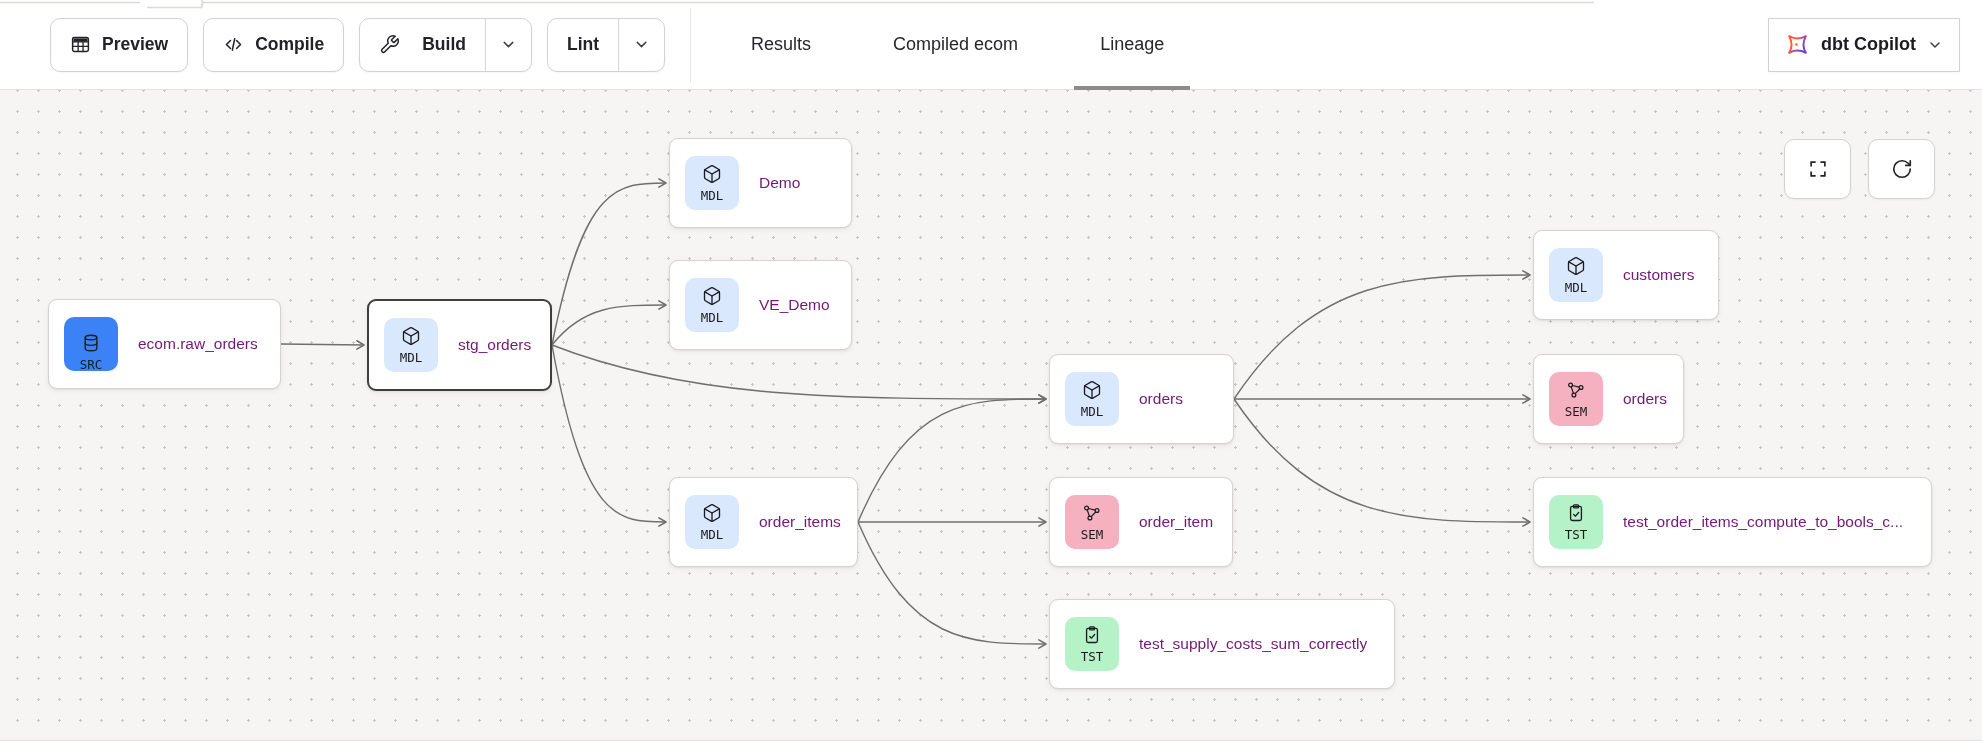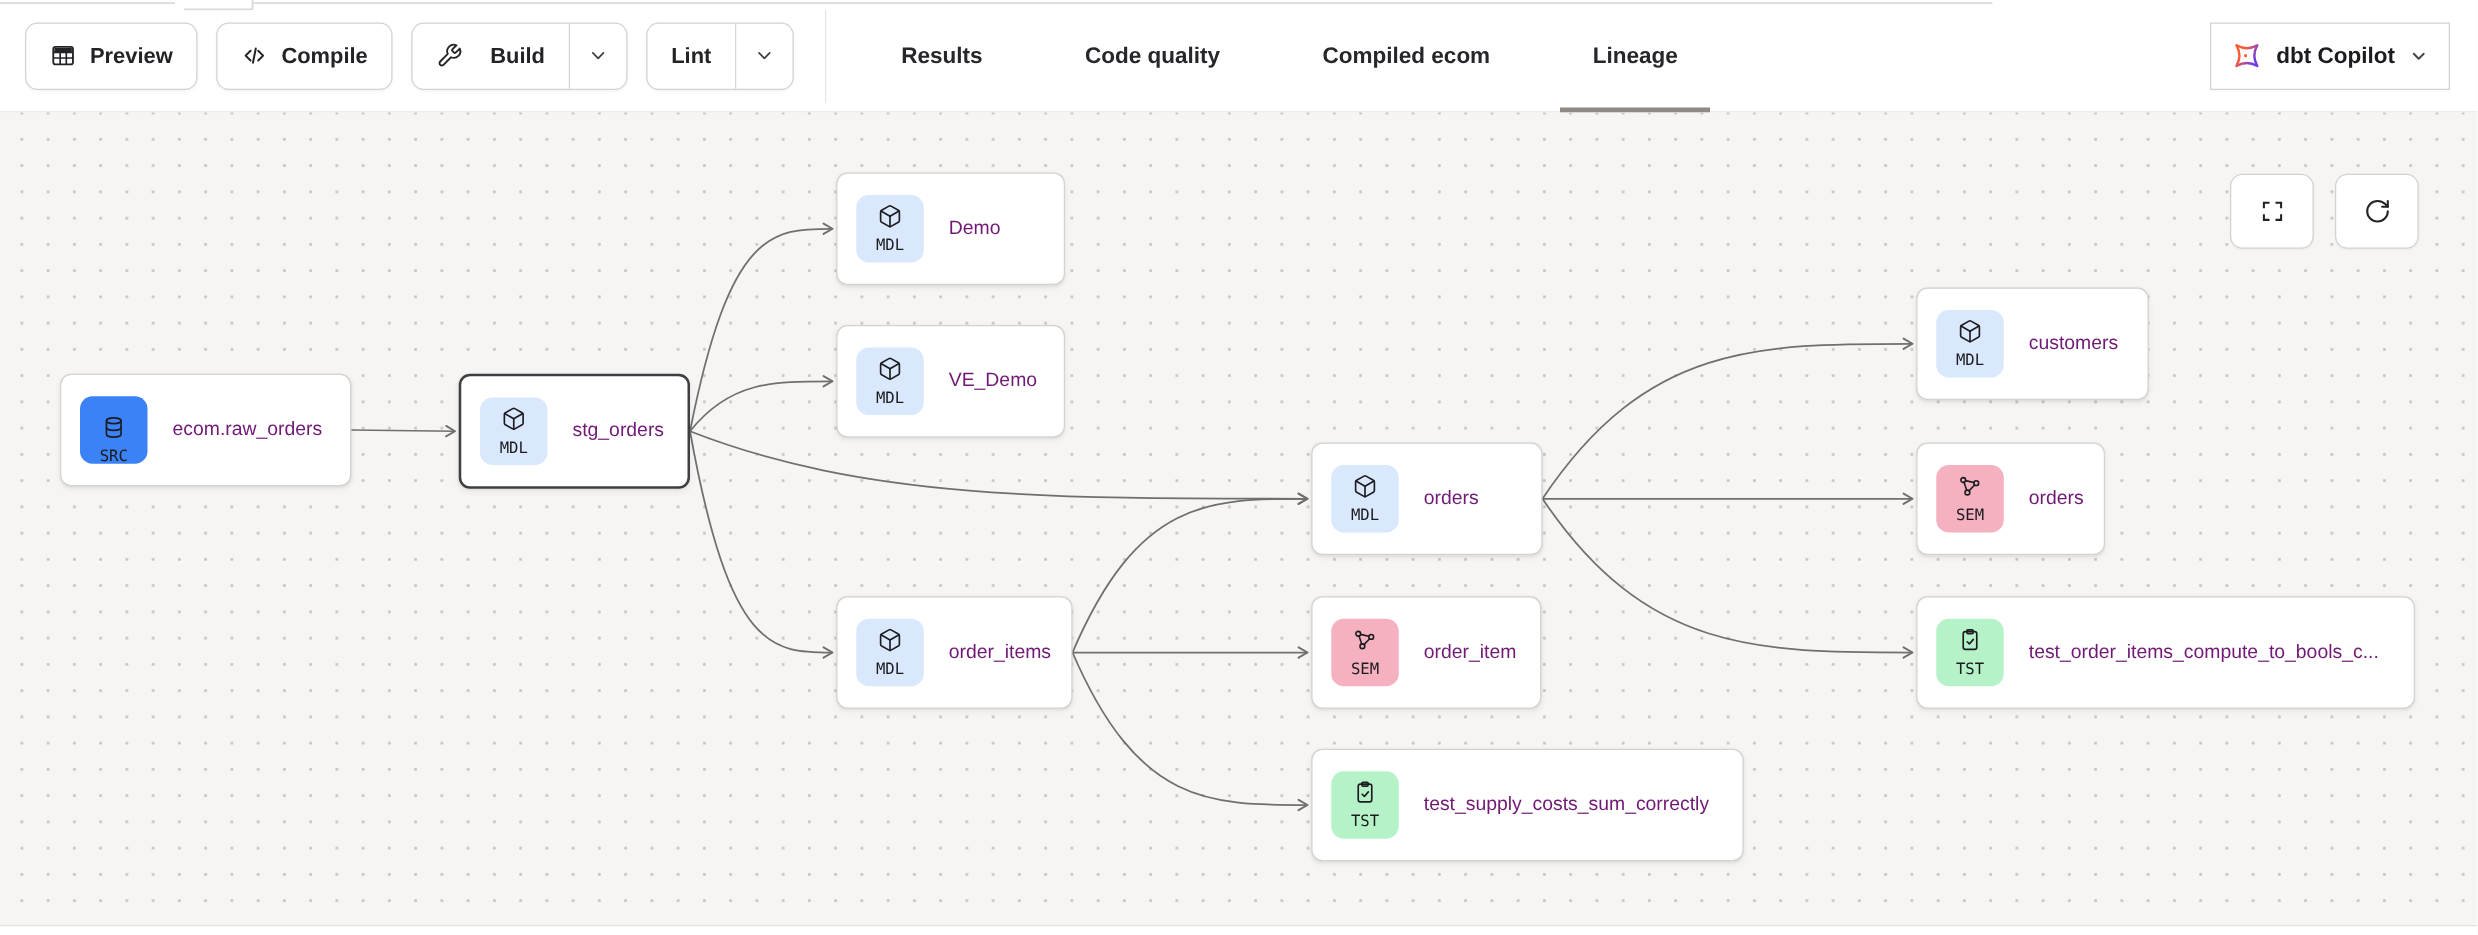--- a/index.html
+++ b/index.html
@@ -1,38 +1,38 @@
 <!DOCTYPE html>
 <html><head>
 <meta charset="utf-8">
 <style>
   * { margin:0; padding:0; box-sizing:border-box; }
   html,body { width:1982px; height:748px; overflow:hidden; background:#fff;
     font-family:"Liberation Sans", sans-serif; color:#1f1f23; }
 
   
   .header { position:relative; width:1982px; height:90px; background:#fff;
-    border-bottom:1px solid #e5e3e1; display:flex; align-items:center; }
+    border-bottom:1px solid #e5e3e1; display:flex; align-items:center;padding-left:30px; }
   .top-remnant { position:absolute; top:0; left:0; width:1982px; height:10px; pointer-events:none; }
   .toolbar { display:flex; align-items:center; gap:15px; padding-left:20px; }
   .tbtn { display:flex; align-items:center; gap:11px; height:54px; padding:0 19px;
     background:#fff; border:1px solid #d4d2d0; border-radius:10px;
     font-size:17.5px; font-weight:600; color:#232327; cursor:pointer;
     box-shadow:0 1px 2px rgba(0,0,0,.04); }
   .split { display:flex; align-items:stretch; height:54px; background:#fff;
     border:1px solid #d4d2d0; border-radius:10px; box-shadow:0 1px 2px rgba(0,0,0,.04); }
   .split .main { display:flex; align-items:center; gap:22px; padding:0 19px;
     font-size:17.5px; font-weight:600; color:#232327; cursor:pointer; }
   .split .caret { display:flex; align-items:center; justify-content:center; width:46px;
     border-left:1px solid #d8d6d4; cursor:pointer; }
   .header-divider { width:1px; height:74px; background:#e7e5e3; margin:0 0 0 25px; }
 
   .tabs { display:flex; align-items:center; gap:30px; margin-left:34px; height:90px; }
   .tab { position:relative; display:flex; align-items:center; height:90px; padding:0 26px;
-    font-size:18px; font-weight:700; color:#27272b; cursor:pointer; }
+    font-size:18px; font-weight:400; color:#27272b; cursor:pointer; }
   .tab.active::after { content:""; position:absolute; left:0; right:0; bottom:0;
     height:4px; background:#8e8a87; }
 
   .copilot-wrap { margin-left:auto; padding-right:22px; }
   .copilot { display:flex; align-items:center; gap:11px; height:54px; padding:0 16px;
     background:#fff; border:1px solid #d4d2d0; border-radius:0; cursor:pointer;
     font-size:18px; font-weight:600; color:#1c1c20; box-shadow:0 1px 2px rgba(0,0,0,.04); }
 
   
   .canvas { position:relative; width:1982px; height:658px; background-color:#f6f5f3;
@@ -118,23 +118,20 @@
           </svg>
       </div>
     </div>
   </div>
 
   <div class="header-divider"></div>
 
   <div class="tabs" id="tabs">
       <div class="tab">
     <span class="tab-label">Results</span>
-  </div>
-      <div class="tab">
-    <span class="tab-label">Code quality</span>
   </div>
       <div class="tab">
     <span class="tab-label">Compiled ecom</span>
   </div>
       <div class="tab active">
     <span class="tab-label">Lineage</span>
   </div>
     </div>
 
   <div class="copilot-wrap">

